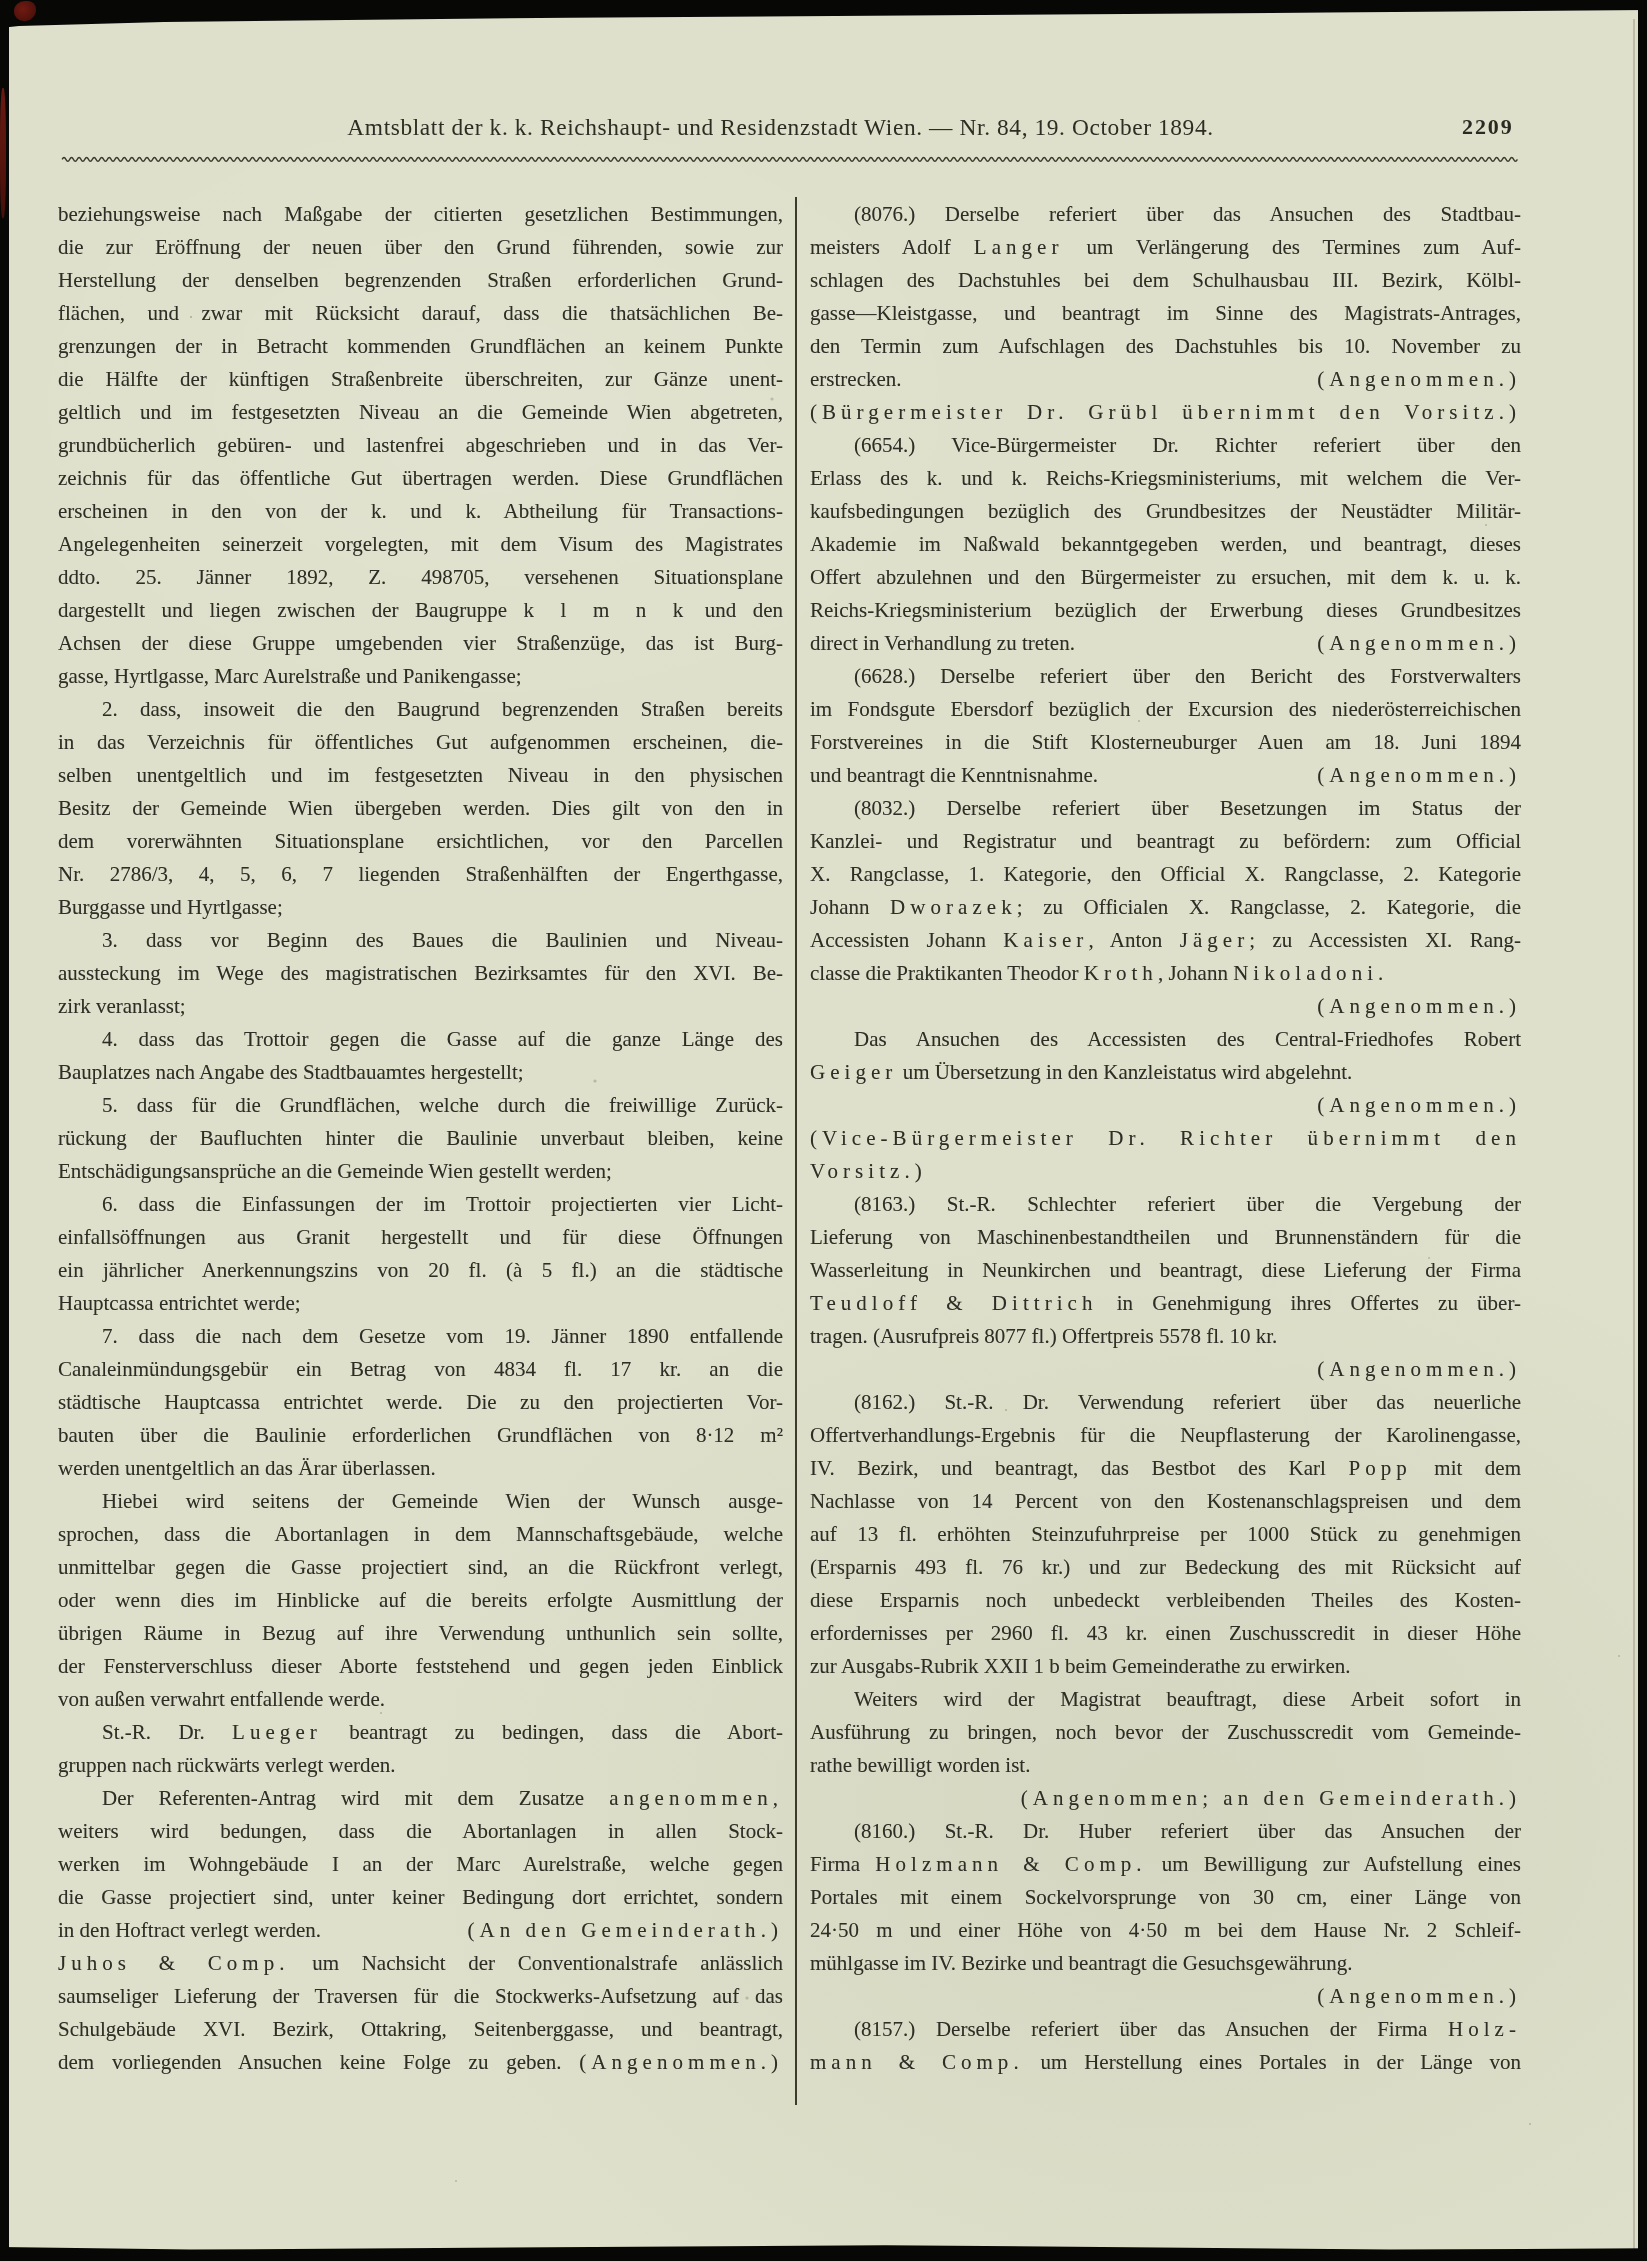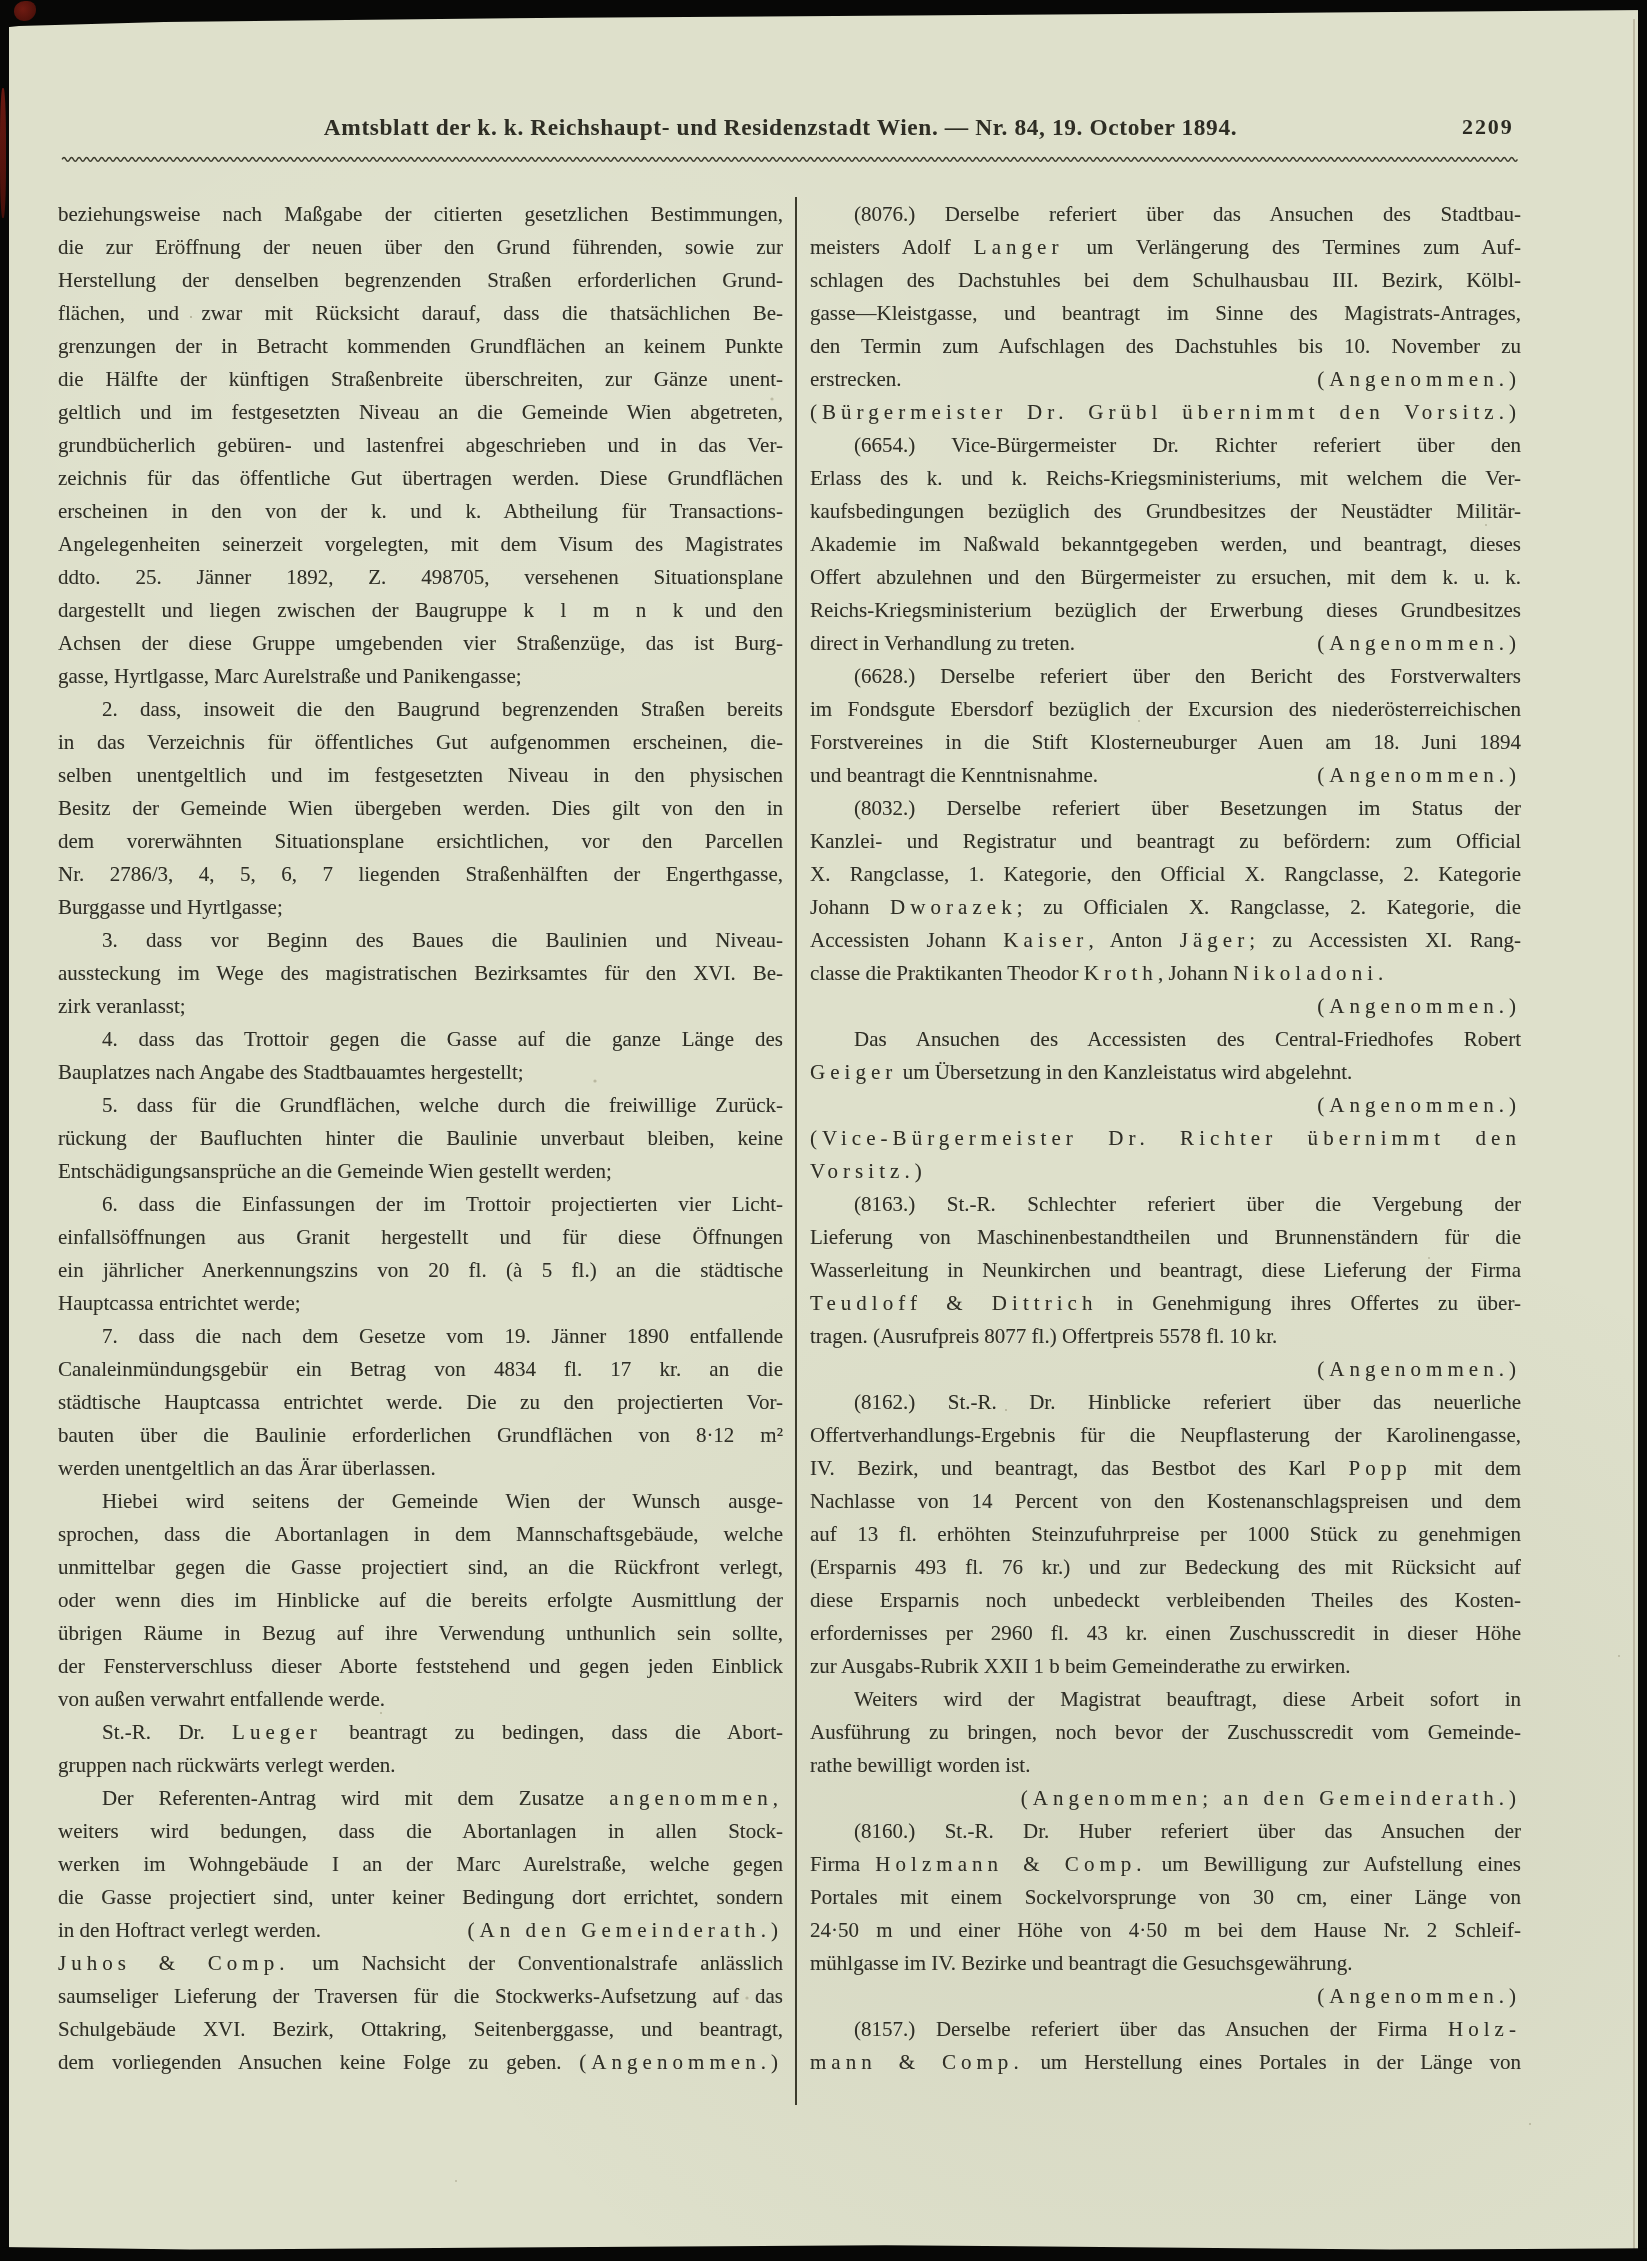--- a/index.html
+++ b/index.html
@@ -36,21 +36,21 @@
     box-shadow:114px 164px 0 rgba(108,100,70,.40), 581px 82px 0 0.6px rgba(108,100,70,.30),
       948px 404px 0 rgba(108,100,70,.38), 1295px 208px 0 rgba(108,100,70,.35),
       404px 764px 0 0.6px rgba(108,100,70,.32), 815px 1093px 0 rgba(108,100,70,.40),
       190px 1396px 0 rgba(108,100,70,.36), 1238px 941px 0 rgba(108,100,70,.34),
       556px 1681px 0 0.6px rgba(108,100,70,.30), 1087px 1548px 0 rgba(108,100,70,.38),
       265px 1864px 0 rgba(108,100,70,.33), 1339px 1807px 0 rgba(108,100,70,.35),
       720px 322px 0 rgba(108,100,70,.30), 1428px 1339px 0 rgba(108,100,70,.33);}
   
   .title{
     position:absolute;left:305px;top:112px;width:951px;height:30px;line-height:30px;
-    text-align:center;font-size:23.4px;font-weight:bold;color:#2e2d24;
+    text-align:center;font-size:23.4px;font-weight:normal;color:#2e2d24;
     letter-spacing:0.6px;white-space:nowrap;z-index:3;
   }
   .pagenum{
     position:absolute;left:1462px;top:112px;width:69px;height:30px;line-height:30px;
     font-size:22px;font-weight:bold;color:#2b2a22;letter-spacing:1.9px;z-index:3;
   }
   .wave{position:absolute;left:58px;top:155px;z-index:3;}
   
   .divider{position:absolute;left:795px;top:197px;width:1.9px;height:1908px;background:#3c3b2d;z-index:3;}
   .col{position:absolute;top:198px;color:#2f2e26;font-size:21px;z-index:3;
@@ -181,21 +181,21 @@
       <div class="line a-l"><span class="sp">Geiger</span><span> um Übersetzung in den Kanzleistatus wird abgelehnt.</span></div>
       <div class="line a-r"><span class="sp">(Angenommen.)</span></div>
       <div class="line"><span class="sp">(Vice-Bürgermeister Dr. Richter übernimmt den</span></div>
       <div class="line a-l"><span class="sp">Vorsitz.)</span></div>
       <div class="line ind"><span>(8163.) </span><span class="b">St.-R. Schlechter</span><span> referiert über die Vergebung der</span></div>
       <div class="line"><span>Lieferung von Maschinenbestandtheilen und Brunnenständern für die</span></div>
       <div class="line"><span>Wasserleitung in Neunkirchen und beantragt, diese Lieferung der Firma</span></div>
       <div class="line"><span class="sp">Teudloff &amp; Dittrich</span><span> in Genehmigung ihres Offertes zu über-</span></div>
       <div class="line a-l"><span>tragen. (Ausrufpreis 8077 fl.) Offertpreis 5578 fl. 10 kr.</span></div>
       <div class="line a-r"><span class="sp">(Angenommen.)</span></div>
-      <div class="line ind"><span>(8162.) </span><span class="b">St.-R. Dr. Hinblicke</span><span> referiert über das neuerliche</span></div>
+      <div class="line ind"><span>(8162.) </span><span class="b">St.-R. Dr. Verwendung</span><span> referiert über das neuerliche</span></div>
       <div class="line"><span>Offertverhandlungs-Ergebnis für die Neupflasterung der Karolinengasse,</span></div>
       <div class="line"><span>IV. Bezirk, und beantragt, das Bestbot des Karl </span><span class="sp">Popp</span><span> mit dem</span></div>
       <div class="line"><span>Nachlasse von 14 Percent von den Kostenanschlagspreisen und dem</span></div>
       <div class="line"><span>auf 13 fl. erhöhten Steinzufuhrpreise per 1000 Stück zu genehmigen</span></div>
       <div class="line"><span>(Ersparnis 493 fl. 76 kr.) und zur Bedeckung des mit Rücksicht auf</span></div>
       <div class="line"><span>diese Ersparnis noch unbedeckt verbleibenden Theiles des Kosten-</span></div>
       <div class="line"><span>erfordernisses per 2960 fl. 43 kr. einen Zuschusscredit in dieser Höhe</span></div>
       <div class="line a-l"><span>zur Ausgabs-Rubrik XXII 1 b beim Gemeinderathe zu erwirken.</span></div>
       <div class="line ind"><span>Weiters wird der Magistrat beauftragt, diese Arbeit sofort in</span></div>
       <div class="line"><span>Ausführung zu bringen, noch bevor der Zuschusscredit vom Gemeinde-</span></div>

